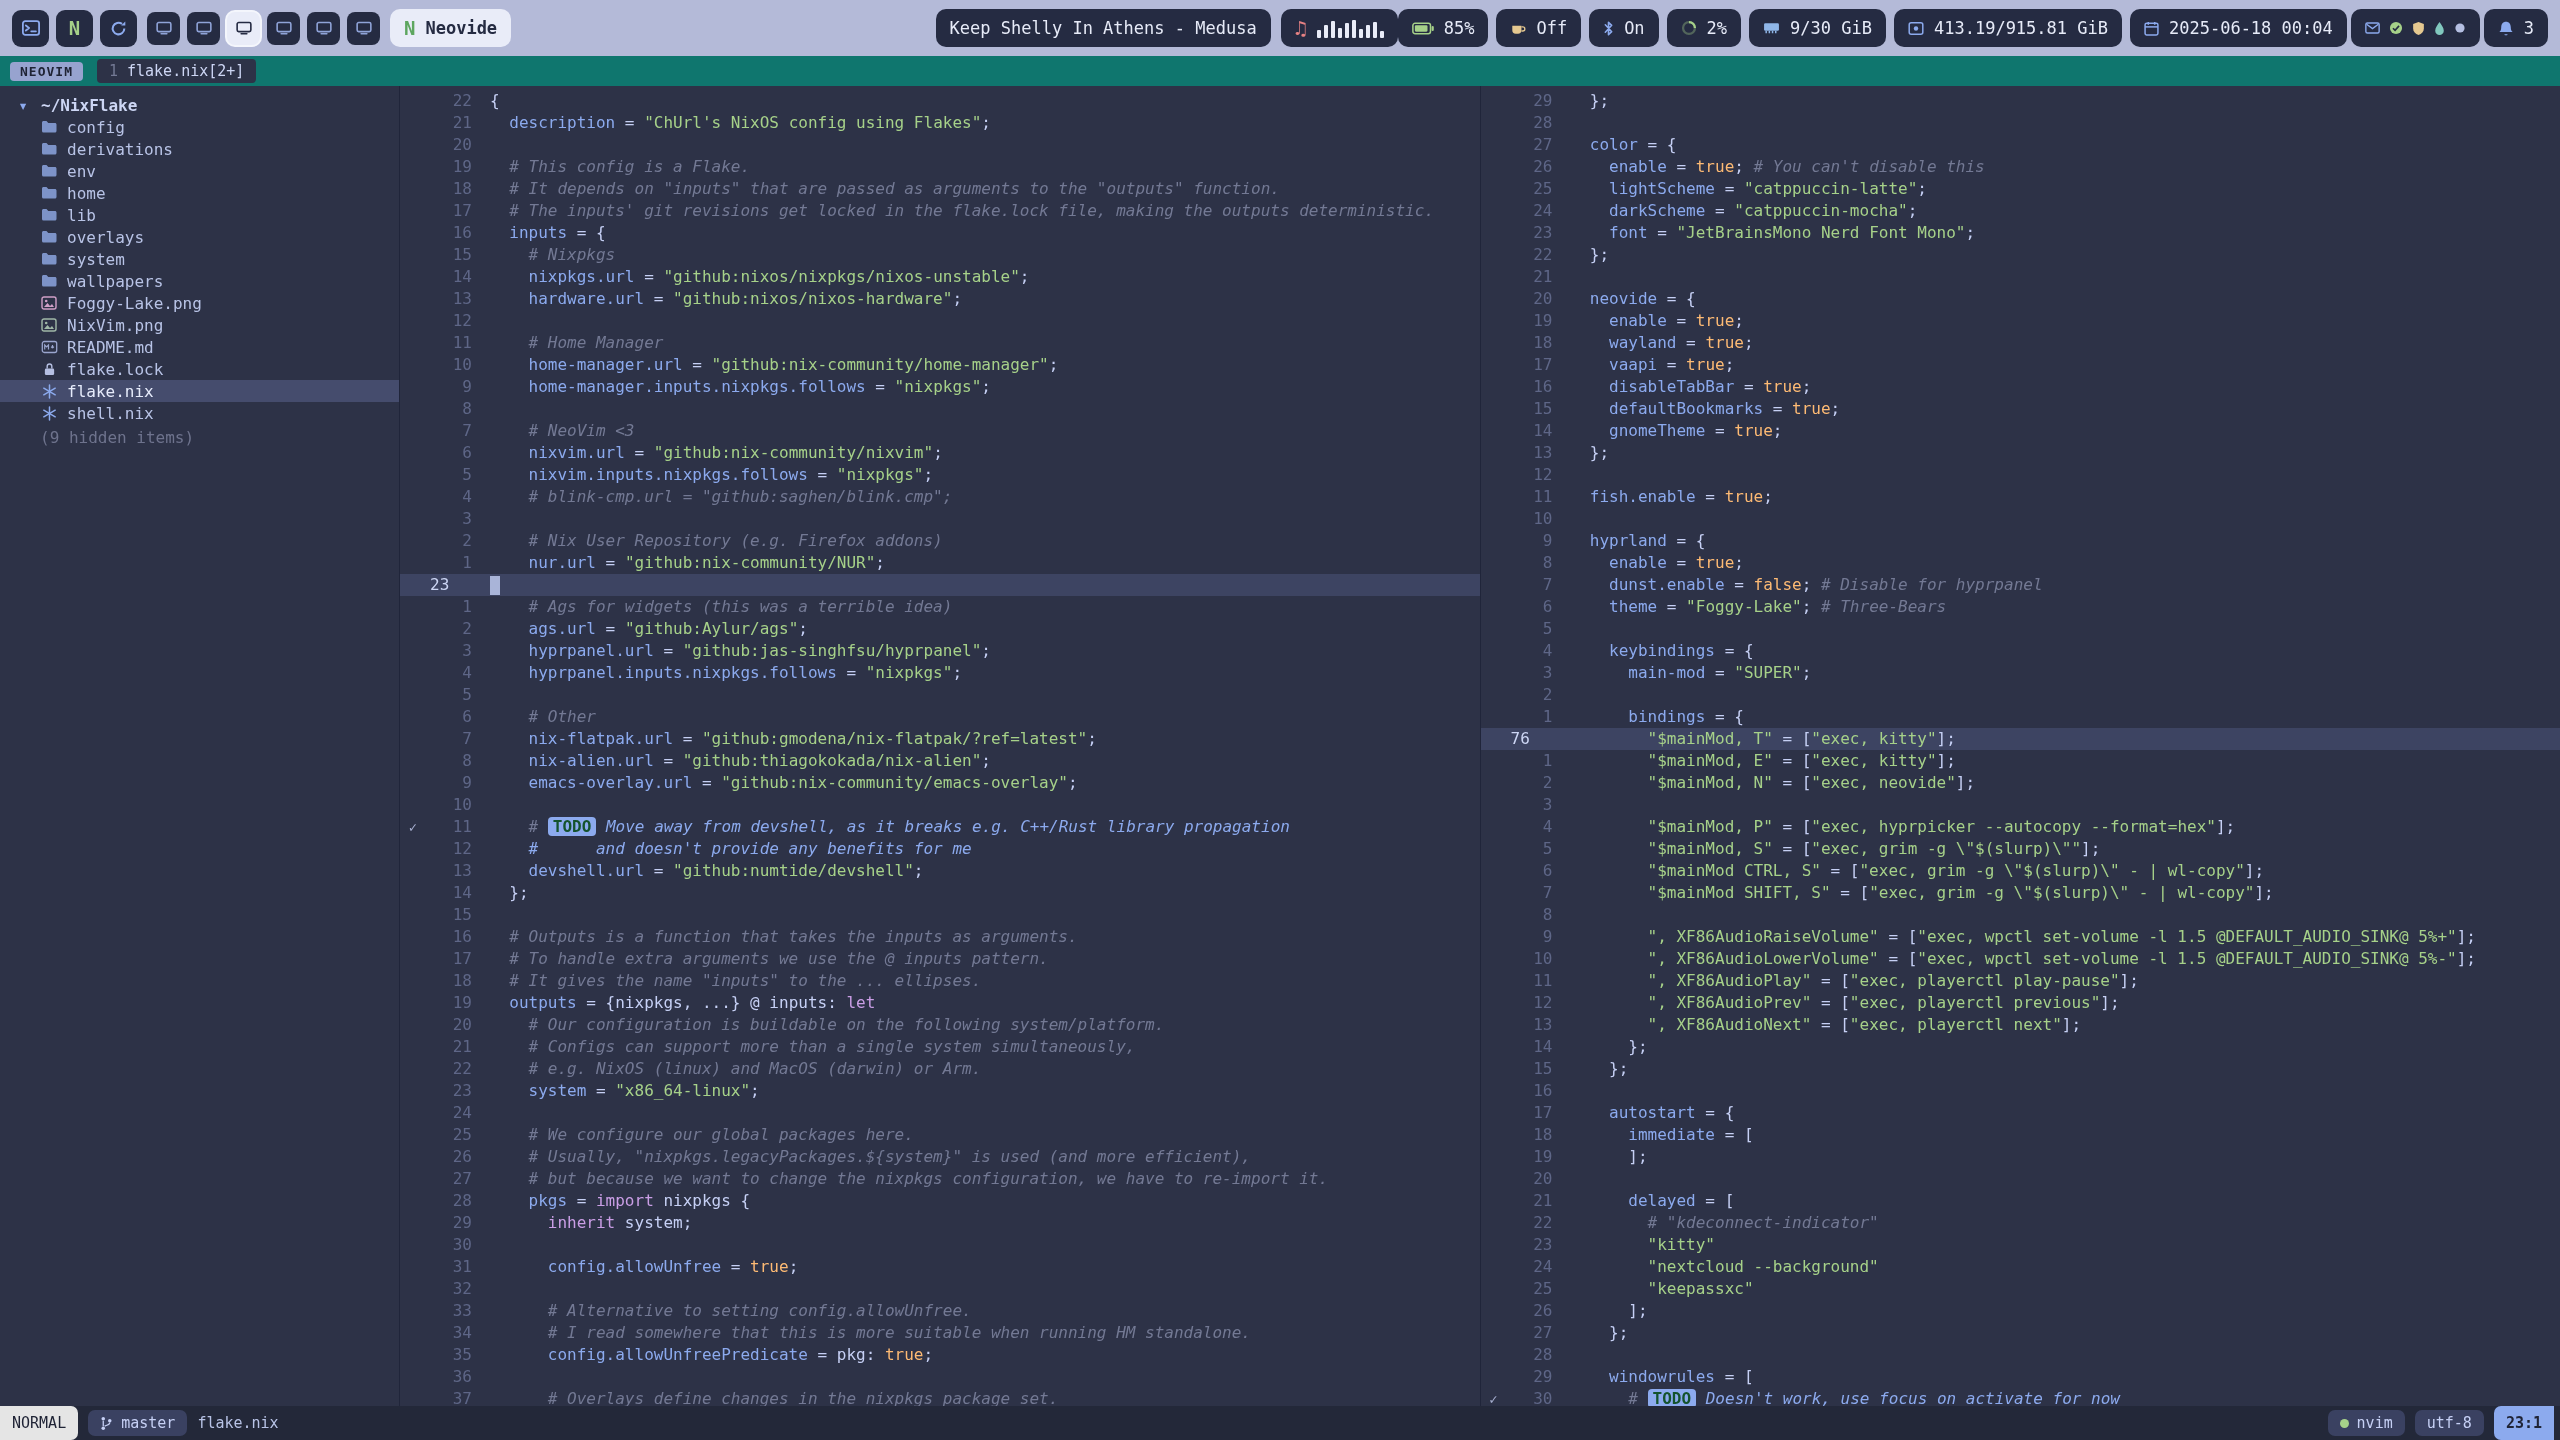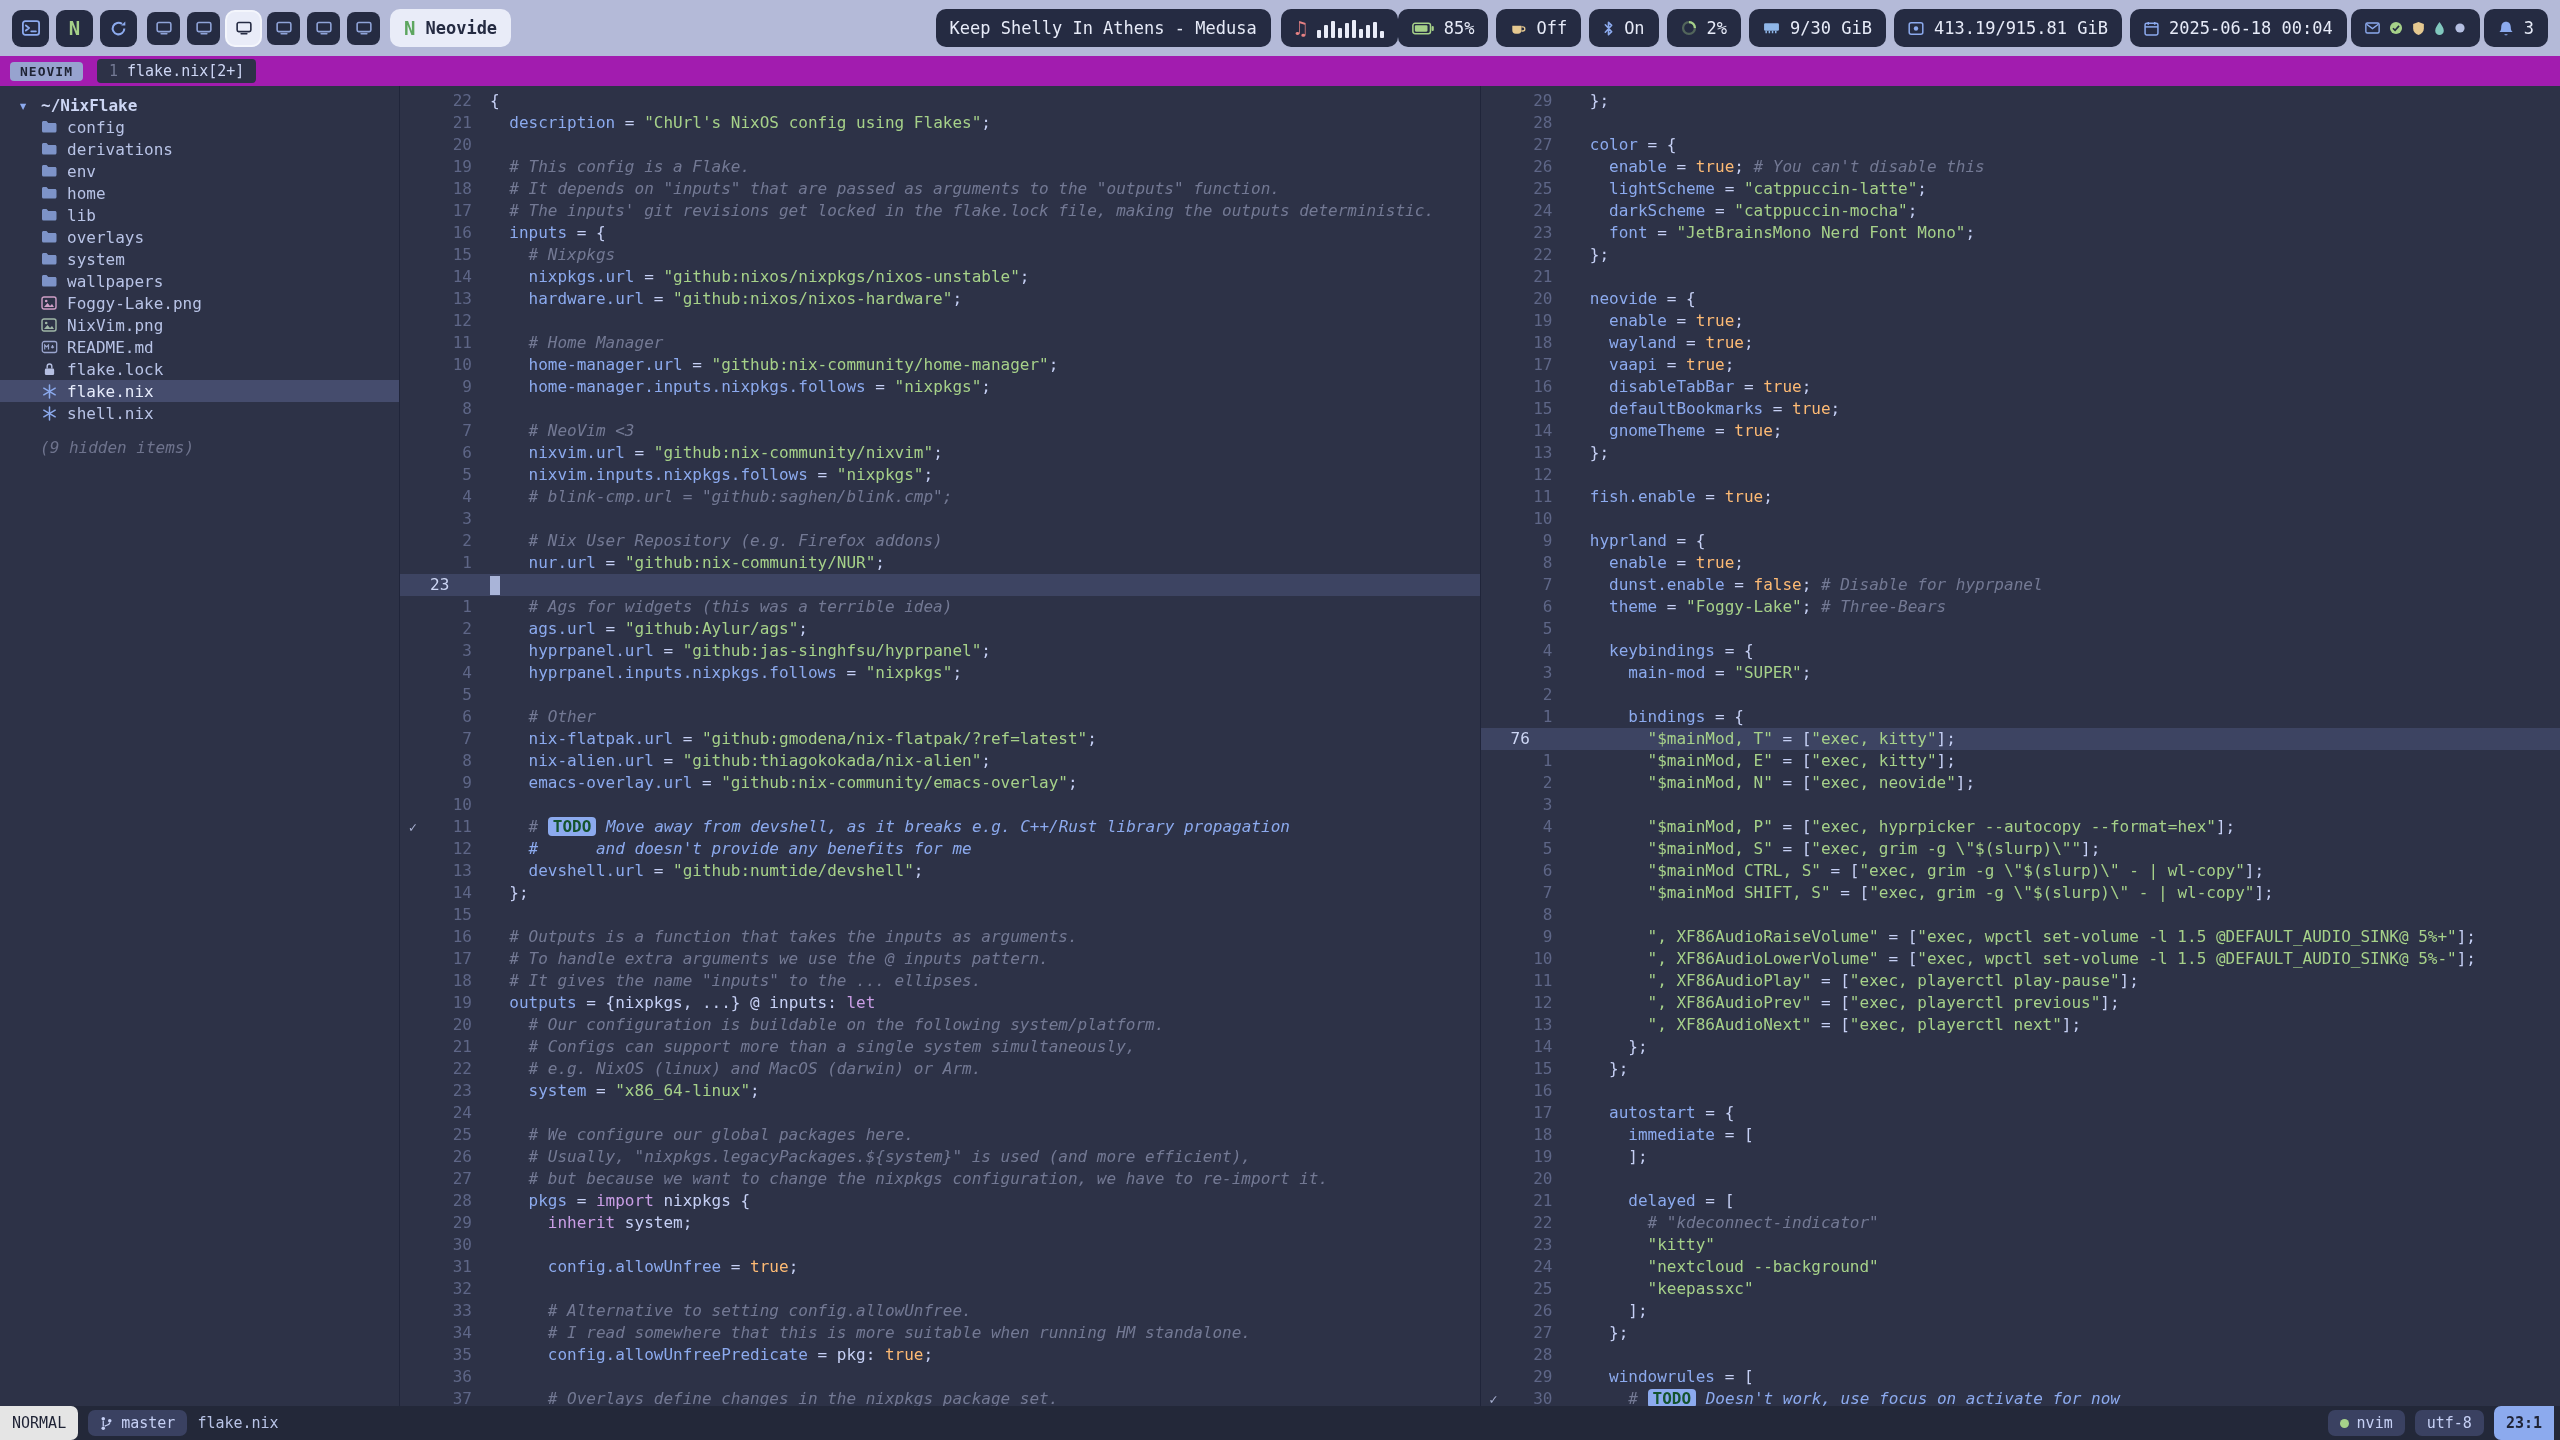--- a/index.html
+++ b/index.html
@@ -20,34 +20,34 @@
   .app-pill .nvd{color:#5da65f;font-weight:bold;font-size:19px}
   .bar-center{display:flex;gap:10px;align-items:center}
   .note{color:#e78284;font-size:20px}
   .eq{display:inline-flex;align-items:flex-end;gap:3px;height:20px}
   .eq i{width:4px;background:#e9ecf8;border-radius:1px;display:block}
   .bar-right{display:flex;justify-content:flex-end;align-items:center;gap:4px}
   .pills{display:flex;gap:8px}
   .trayicons{display:inline-flex;gap:9px;align-items:center}
 
   
-  .tabline{height:30px;flex:none;background:#a21caf;display:flex;align-items:center;gap:14px;padding:0 10px;font-size:15px}
+  .tabline{height:30px;flex:none;background:#0f766e;display:flex;align-items:center;gap:14px;padding:0 10px;font-size:15px}
   .nvim-chip{background:#97a3cf;color:#1f2335;font-weight:bold;padding:2px 10px;border-radius:4px;letter-spacing:1px;font-size:13px}
   .tab{display:inline-flex;gap:9px;align-items:center;background:#2d3247;padding:3px 12px;border-radius:4px;color:#cdd6f4;cursor:pointer}
   .tab .idx{color:#737994}
 
   
   .main{flex:1;display:flex;overflow:hidden}
   .sidebar{width:400px;flex:none;border-right:1px solid #20253a;padding-top:8px;font-size:16px;overflow:hidden}
   .tree-row{height:22px;display:flex;align-items:center;gap:9px;padding-left:40px;color:#b8c3e6;white-space:nowrap;cursor:pointer}
   .tree-row.root{padding-left:14px;color:#cdd6f4;font-weight:bold}
   .tree-row.selected{background:#454c6d;color:#e6ebfb}
   .ticon{width:18px;flex:none;justify-content:center}
   .chev{color:#8caaee}
-  .hidden-note{color:#6e738d;font-style:italic;margin-top:12px;cursor:default}
+  .hidden-note{color:#6e738d;margin-top:2px;cursor:default}
 
   .pane{flex:1;padding-top:4px;overflow:hidden}
   .pane + .pane{border-left:1px solid #20253a}
   .line{height:22px;line-height:22px;display:flex;white-space:pre;font-size:16px}
   .line .sign{width:26px;text-align:center;color:#a5adce;flex:none;font-size:14px}
   .line .num{width:46px;text-align:right;color:#5e6687;flex:none}
   .line .code{padding-left:18px;color:#c6d0f5}
   .line.cur{background:#3d4462}
   .line.cur .num{text-align:left;padding-left:4px;color:#cdd6f4}
   .cursor-block{display:inline-block;width:10px;height:19px;background:#a9b4d8;vertical-align:middle}

